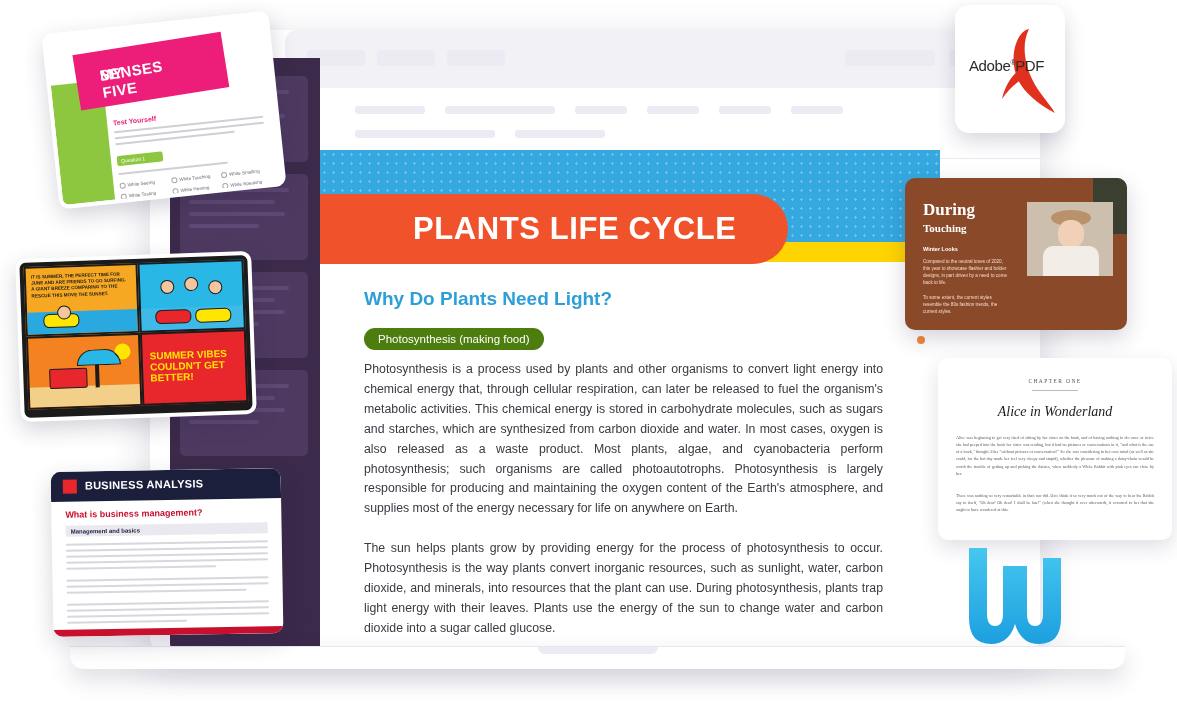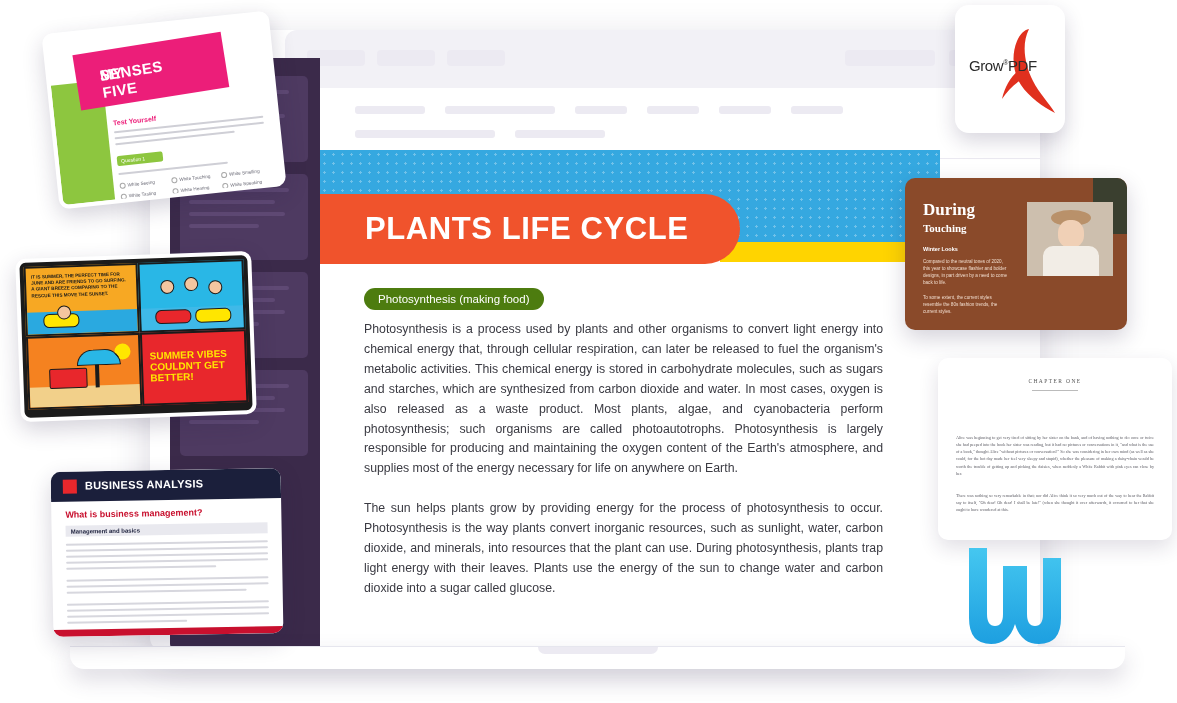--- a/index.html
+++ b/index.html
@@ -59,21 +59,21 @@
     background:#35a8e0;
     background-image:radial-gradient(rgba(255,255,255,0.30) 1.2px, transparent 1.3px);
     background-size:9px 9px;
   }
   .doc-yellowband{
     position:absolute;left:400px;top:92px;width:220px;height:20px;background:#ffd400;
   }
   .title-pill{
     position:absolute;left:0px;top:44px;width:420px;height:70px;
     background:#f0532c;border-radius:0 35px 35px 0;
-    display:flex;align-items:center;
+    display:flex;align-items:center;padding-left:48px;
   }
   .title-pill h1{
     margin:0 0 0 45px;color:#fff;font-size:31px;letter-spacing:0.6px;font-weight:bold;
   }
   .doc-body{position:absolute;left:22px;top:138px;width:580px;}
   h2.subhead{
     margin:0 0 18px 22px;color:#2e9fd6;font-size:19px;font-weight:bold;
   }
   .sec{position:relative;margin:0 0 8px 0;}
   .sec-tag{
@@ -242,20 +242,21 @@
   </div>
 
   <div class="doc">
     <div class="doc-blueband"></div>
     <div class="doc-yellowband"></div>
     <div class="title-pill">
       <h1>PLANTS LIFE CYCLE</h1>
     </div>
 
     <div class="doc-body">
+      <h2 class="subhead">Why Do Plants Need Light?</h2>
 
       <div class="sec">
         <div class="sec-rule"></div>
         <div class="sec-dot"></div>
         <span class="sec-tag">Photosynthesis (making food)</span>
       </div>
       <p class="para">Photosynthesis is a process used by plants and other organisms to convert light energy into chemical energy that, through cellular respiration, can later be released to fuel the organism's metabolic activities. This chemical energy is stored in carbohydrate molecules, such as sugars and starches, which are synthesized from carbon dioxide and water. In most cases, oxygen is also released as a waste product. Most plants, algae, and cyanobacteria perform photosynthesis; such organisms are called photoautotrophs. Photosynthesis is largely responsible for producing and maintaining the oxygen content of the Earth's atmosphere, and supplies most of the energy necessary for life on anywhere on Earth.</p>
 
       <p class="para">The sun helps plants grow by providing energy for the process of photosynthesis to occur. Photosynthesis is the way plants convert inorganic resources, such as sunlight, water, carbon dioxide, and minerals, into resources that the plant can use. During photosynthesis, plants trap light energy with their leaves. Plants use the energy of the sun to change water and carbon dioxide into a sugar called glucose.</p>
     </div>
@@ -333,41 +334,42 @@
     <div class="biz-ln" style="top:144px;width:202px;"></div>
     <div class="biz-ln" style="top:150px;width:120px;"></div>
     <div class="biz-red"></div>
   </div>
 
   <div class="card c-pdf nb">
     <svg class="pdf-swirl" viewBox="0 0 58 92">
       <path d="M30 2 C22 18 26 38 34 54 C40 66 50 76 56 86 C44 80 30 70 22 58 C14 46 12 28 18 14 C21 7 25 3 30 2 Z" fill="#e0301e"></path>
       <path d="M24 40 C14 46 6 58 3 72 C10 62 18 54 28 50 Z" fill="#e0301e"></path>
     </svg>
-    <div class="pdf-txt"><span>Grow</span><sup>®</sup><span>PDF</span></div>
+    <div class="pdf-txt"><span>Adobe</span><sup>®</sup><span>PDF</span></div>
   </div>
 
   <div class="card c-winter nb">
     <div class="w-dark"></div>
     <div class="w-title">During</div>
     <div class="w-sub">Touching</div>
     <div class="w-h">Winter Looks</div>
     <div class="w-p" style="top:80px;">Compared to the neutral tones of 2020, this year to showcase flashier and bolder designs, in part driven by a need to come back to life.</div>
     <div class="w-p" style="top:116px;">To some extent, the current styles resemble the 80s fashion trends, the current styles.</div>
     <div class="w-photo">
       <div class="sky"></div>
         <div class="hat"></div>
         <div class="face"></div>
         <div class="coat"></div>
     </div>
   </div>
 
   <div class="card c-alice nb">
     <div class="al-ch">CHAPTER ONE</div>
     <div class="al-rule"></div>
+    <div class="al-title">Alice in Wonderland</div>
     <div class="al-p" style="top:76px;">Alice was beginning to get very tired of sitting by her sister on the bank, and of having nothing to do: once or twice she had peeped into the book her sister was reading, but it had no pictures or conversations in it, "and what is the use of a book," thought Alice "without pictures or conversation?" So she was considering in her own mind (as well as she could, for the hot day made her feel very sleepy and stupid), whether the pleasure of making a daisy-chain would be worth the trouble of getting up and picking the daisies, when suddenly a White Rabbit with pink eyes ran close by her.</div>
     <div class="al-p" style="top:134px;">There was nothing so very remarkable in that; nor did Alice think it so very much out of the way to hear the Rabbit say to itself, "Oh dear! Oh dear! I shall be late!" (when she thought it over afterwards, it occurred to her that she ought to have wondered at this.</div>
   </div>
 
   <svg class="w-logo" viewBox="0 0 120 120">
     <defs>
       <linearGradient id="wg" x1="0" y1="0" x2="0" y2="1">
         <stop offset="0" stop-color="#45c7f0"></stop>
         <stop offset="1" stop-color="#1d9fe0"></stop>
       </linearGradient>

